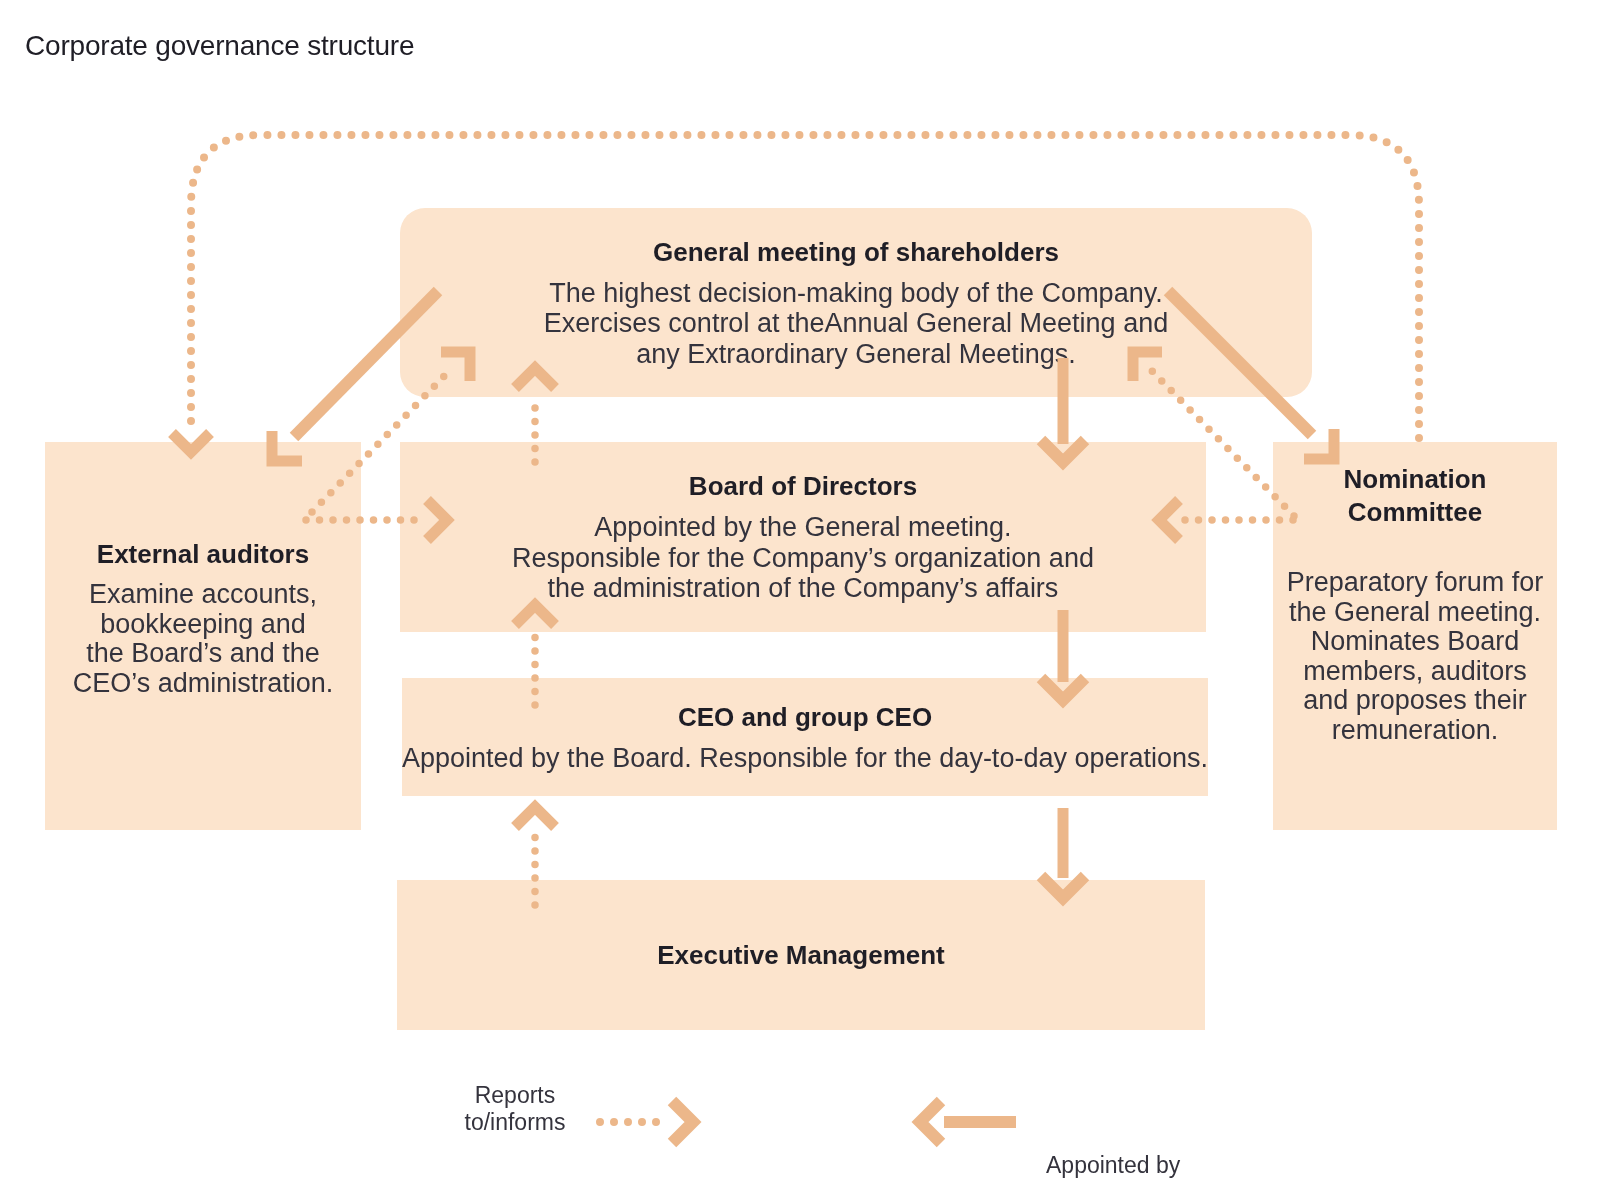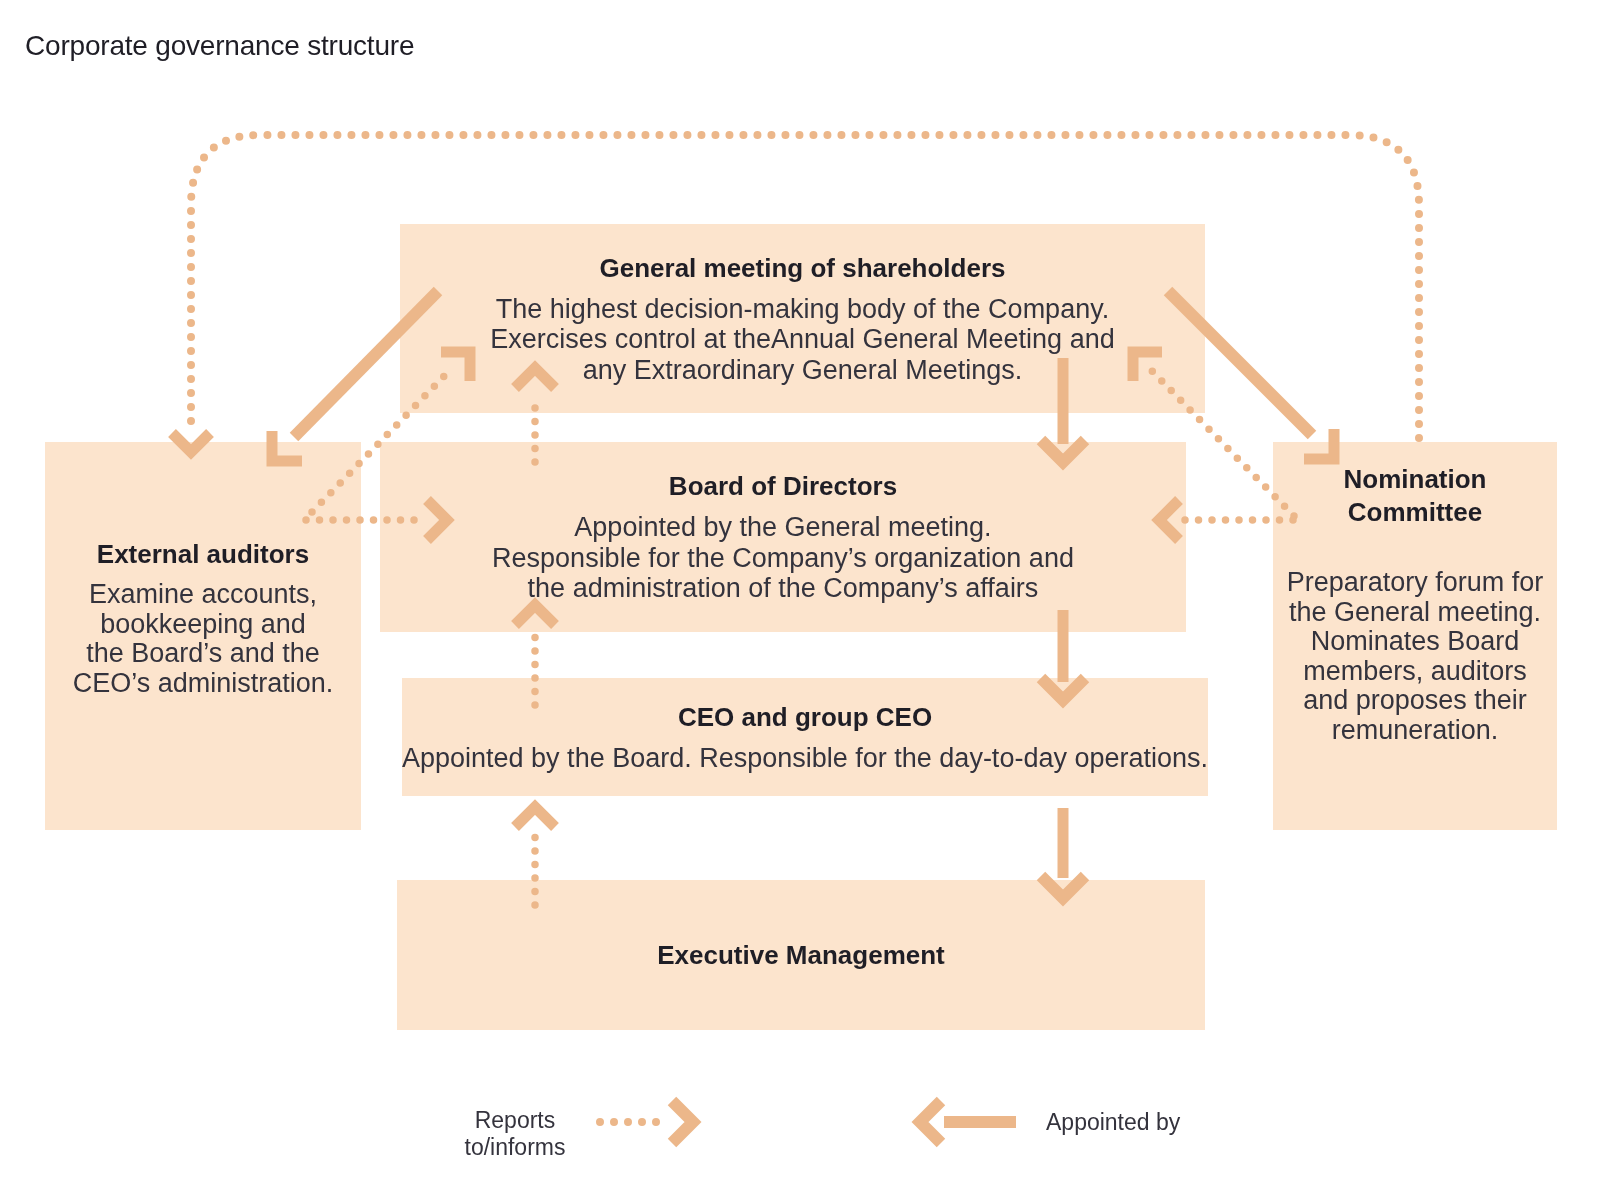--- a/index.html
+++ b/index.html
@@ -30,36 +30,36 @@
   #box-nomination{padding-top:21px;}
   #box-nomination .body2{margin-top:30px;}
   #arrow-layer{position:absolute;left:0;top:0;pointer-events:none;}
   #arrow-layer .dots{stroke:var(--arrow);stroke-linecap:round;fill:none;}
   #arrow-layer .shaft{stroke:var(--arrow);fill:none;}
   #arrow-layer .head{stroke:var(--arrow);fill:none;stroke-linejoin:miter;}
   .legend-label{
     position:absolute;font-size:23px;line-height:27px;color:var(--text-body);
     white-space:pre-line;
   }
-  #legend-reports-label{left:415px;top:1107px;width:200px;text-align:center;}
-  #legend-appointed-label{left:1046px;top:1109px;}
+  #legend-reports-label{left:415px;top:1082px;width:200px;text-align:center;}
+  #legend-appointed-label{left:1046px;top:1152px;}
 </style>
 </head>
 <body>
 
 <h1 class="page-title">Corporate governance structure</h1>
 
-<div class="box" id="box-general-meeting" style="left:400px;top:224px;width:805px;height:189px;">
+<div class="box" id="box-general-meeting" style="left:400px;top:208px;width:912px;height:189px;border-radius:25px;">
   <h2>General meeting of shareholders</h2>
   <div class="body">The highest decision-making body of the Company.
 Exercises control at theAnnual General Meeting and
 any Extraordinary General Meetings.</div>
 </div>
 
-<div class="box" id="box-board" style="left:380px;top:442px;width:806px;height:190px;text-align:center;">
+<div class="box" id="box-board" style="left:400px;top:442px;width:806px;height:190px;text-align:center;">
   <h2>Board of Directors</h2>
   <div class="body">Appointed by the General meeting.
 Responsible for the Company’s organization and
 the administration of the Company’s affairs</div>
 </div>
 
 <div class="box" id="box-ceo" style="left:402px;top:678px;width:806px;height:118px;">
   <h2>CEO and group CEO</h2>
   <div class="body">Appointed by the Board. Responsible for the day-to-day operations.</div>
 </div>

